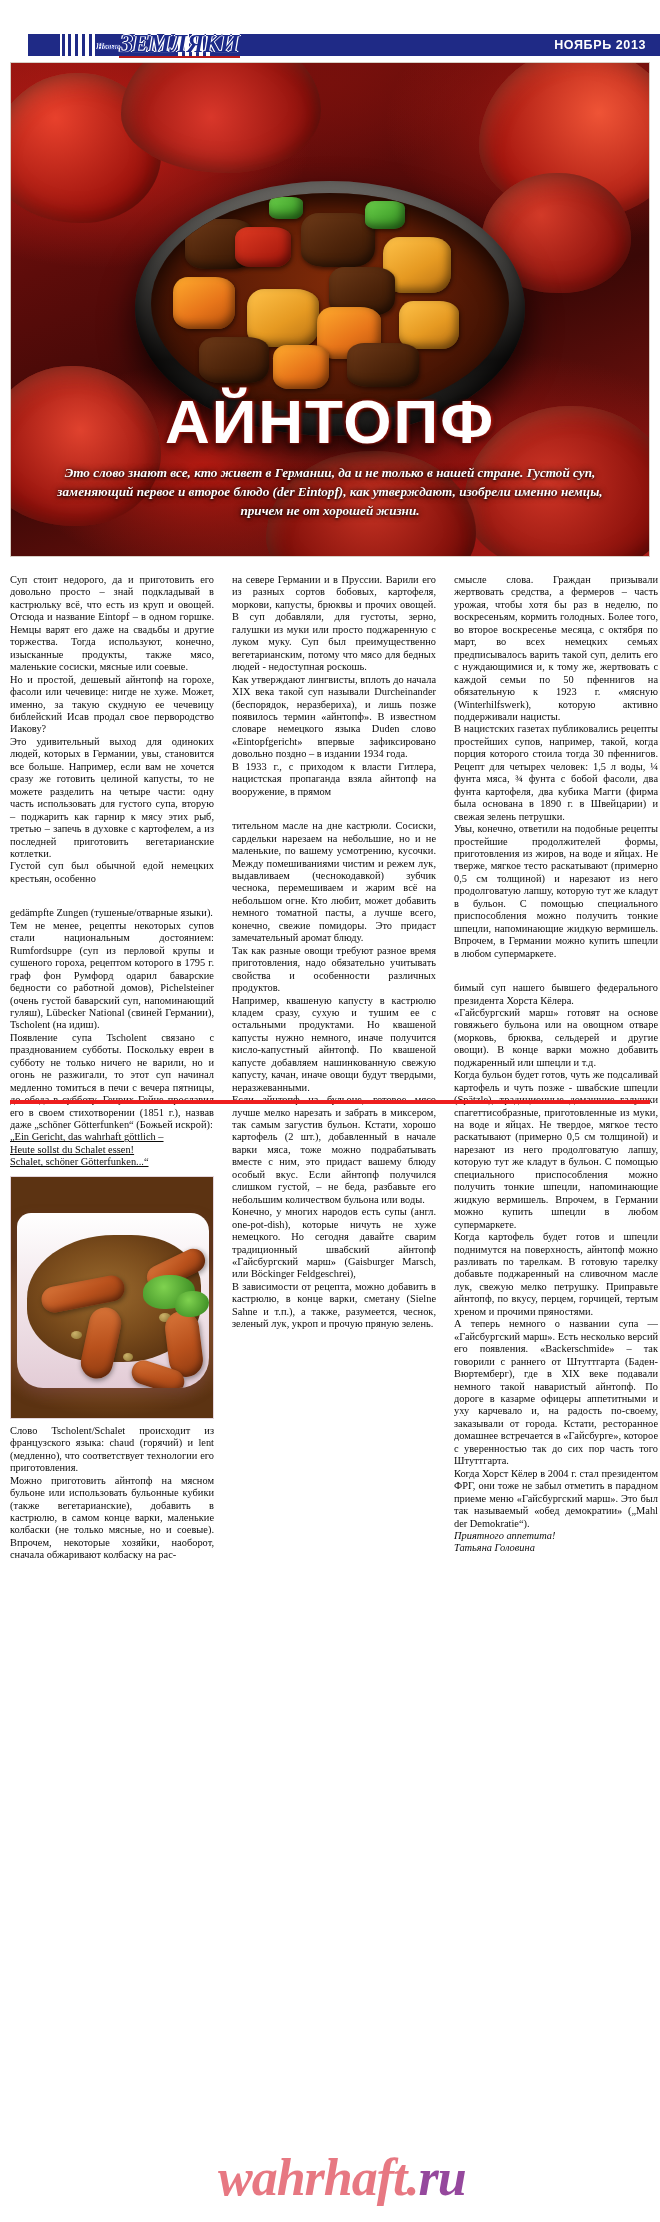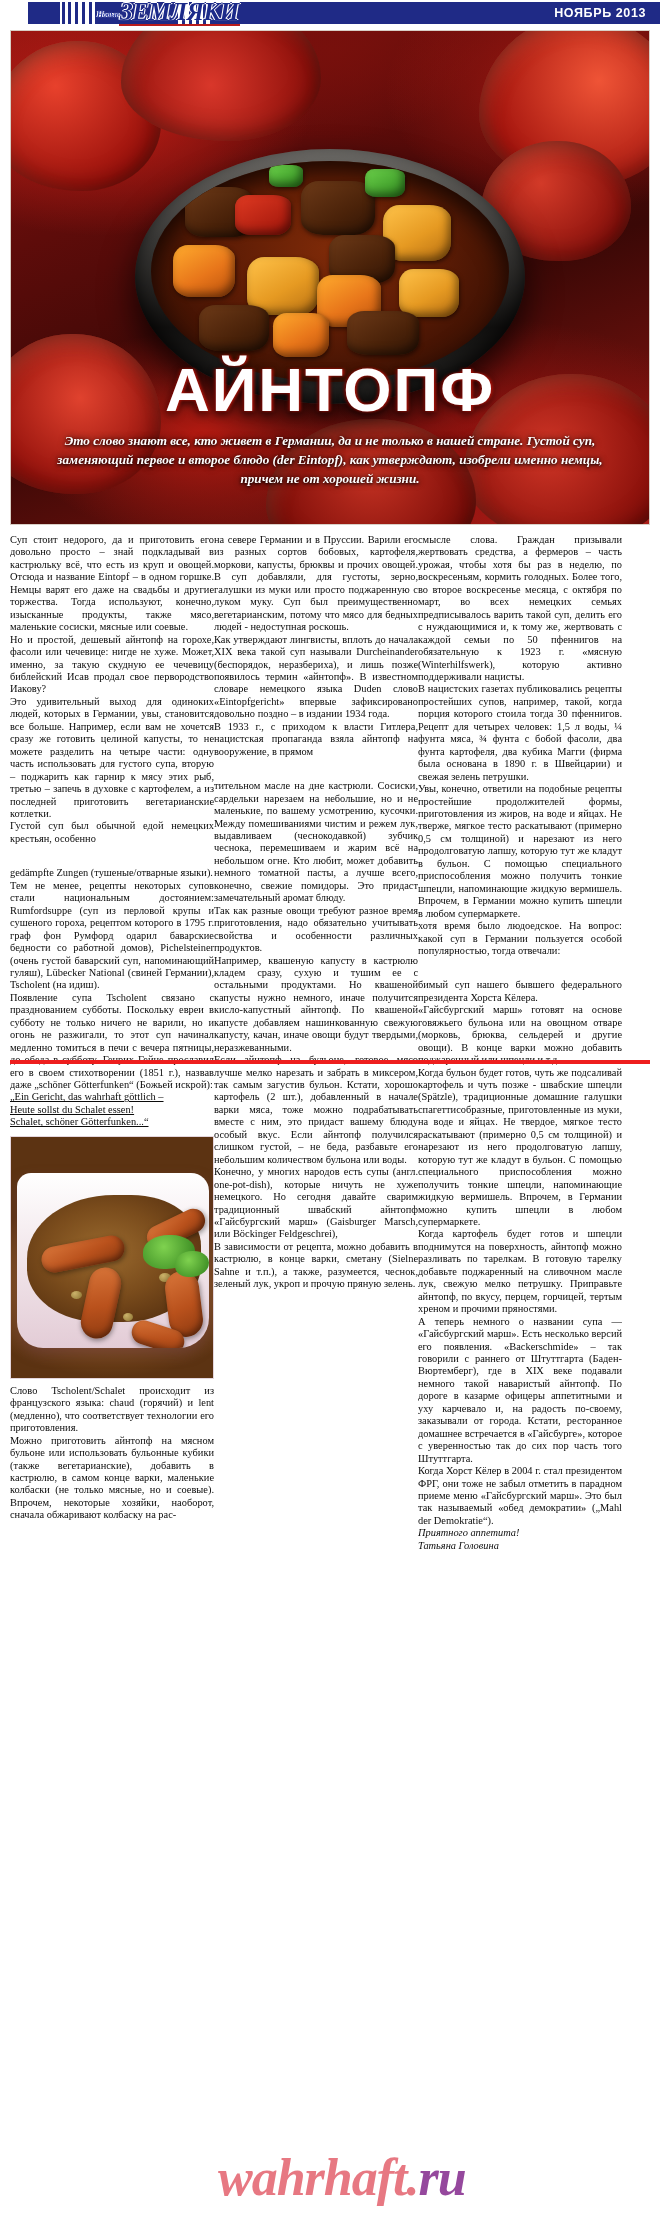--- a/index.html
+++ b/index.html
@@ -15,20 +15,21 @@
     height: 2222px;
     overflow: hidden;
   }
 
   
   .masthead {
     position: relative;
     height: 26px;
     background: #ffffff;
     overflow: hidden;
+    margin-top: 32px;
   }
   .mast-bar {
     position: absolute;
     left: 28px; right: 0; top: 2px;
     height: 22px;
     background: #1f2a86;
   }
   .mast-bars-left {
     position: absolute;
     left: 60px; top: 2px;
@@ -196,23 +197,23 @@
     font-size: 13.2px;
     line-height: 19px;
     color: #ffffff;
     text-shadow: 0 1px 3px rgba(0,0,0,.95), 0 0 7px rgba(0,0,0,.85);
     z-index: 8;
   }
 
   
   .cols {
     position: relative;
-    margin: 9px 10px 0 10px;
+    margin: 17px 10px 0 10px;
     display: flex;
-    gap: 0;
+    gap: 18px;
   }
   .col {
     width: 204px;
     flex: 0 0 204px;
   }
   .col p {
     font-family: "Liberation Serif", serif;
     font-size: 10.4px;
     line-height: 12.45px;
     text-align: justify;
@@ -435,21 +436,20 @@
     <p>Например, квашеную капусту в кастрюлю кладем сразу, сухую и тушим ее с остальными продуктами. Но квашеной капусты нужно немного, иначе получится кисло-капустный айнтопф. По квашеной капусте добавляем нашинкованную свежую капусту, качан, иначе овощи будут твердыми, неразжеванными.</p>
     <p>Если айнтопф на бульоне, готовое мясо лучше мелко нарезать и забрать в миксером, так самым загустив бульон. Кстати, хорошо картофель (2 шт.), добавленный в начале варки мяса, тоже можно подрабатывать вместе с ним, это придаст вашему блюду особый вкус. Если айнтопф получился слишком густой, – не беда, разбавьте его небольшим количеством бульона или воды.</p>
     <p>Конечно, у многих народов есть супы (англ. one-pot-dish), которые ничуть не хуже немецкого. Но сегодня давайте сварим традиционный швабский айнтопф «Гайсбургский марш» (Gaisburger Marsch, или Böckinger Feldgeschrei),</p>
     <p>В зависимости от рецепта, можно добавить в кастрюлю, в конце варки, сметану (Sielne Sahne и т.п.), а также, разумеется, чеснок, зеленый лук, укроп и прочую пряную зелень.</p>
   </div>
 
   <div class="col">
     <p>смысле слова. Граждан призывали жертвовать средства, а фермеров – часть урожая, чтобы хотя бы раз в неделю, по воскресеньям, кормить голодных. Более того, во второе воскресенье месяца, с октября по март, во всех немецких семьях предписывалось варить такой суп, делить его с нуждающимися и, к тому же, жертвовать с каждой семьи по 50 пфеннигов на обязательную к 1923 г. «мясную (Winterhilfswerk), которую активно поддерживали нацисты.</p>
     <p>В нацистских газетах публиковались рецепты простейших супов, например, такой, когда порция которого стоила тогда 30 пфеннигов. Рецепт для четырех человек: 1,5 л воды, ¼ фунта мяса, ¾ фунта с бобой фасоли, два фунта картофеля, два кубика Магги (фирма была основана в 1890 г. в Швейцарии) и свежая зелень петрушки.</p>
     <p>Увы, конечно, ответили на подобные рецепты простейшие продолжителей формы, приготовления из жиров, на воде и яйцах. Не тверже, мягкое тесто раскатывают (примерно 0,5 см толщиной) и нарезают из него продолговатую лапшу, которую тут же кладут в бульон. С помощью специального приспособления можно получить тонкие шпецли, напоминающие жидкую вермишель. Впрочем, в Германии можно купить шпецли в любом супермаркете.</p>
-    <p>хотя время было людоедское. На вопрос: какой суп в Германии пользуется особой популярностью, тогда отвечали:</p>
 
     <div style="height:22px"></div>
 
     <p>бимый суп нашего бывшего федерального президента Хорста Кёлера.</p>
     <p>«Гайсбургский марш» готовят на основе говяжьего бульона или на овощном отваре (морковь, брюква, сельдерей и другие овощи). В конце варки можно добавить поджаренный или шпецли и т.д.</p>
     <p>Когда бульон будет готов, чуть же подсаливай картофель и чуть позже - швабские шпецли (Spätzle), традиционные домашние галушки спагеттисобразные, приготовленные из муки, на воде и яйцах. Не твердое, мягкое тесто раскатывают (примерно 0,5 см толщиной) и нарезают из него продолговатую лапшу, которую тут же кладут в бульон. С помощью специального приспособления можно получить тонкие шпецли, напоминающие жидкую вермишель. Впрочем, в Германии можно купить шпецли в любом супермаркете.</p>
     <p>Когда картофель будет готов и шпецли поднимутся на поверхность, айнтопф можно разливать по тарелкам. В готовую тарелку добавьте поджаренный на сливочном масле лук, свежую мелко петрушку. Приправьте айнтопф, по вкусу, перцем, горчицей, тертым хреном и прочими пряностями.</p>
     <p>А теперь немного о названии супа — «Гайсбургский марш». Есть несколько версий его появления. «Backerschmide» – так говорили с раннего от Штуттгарта (Баден-Вюртемберг), где в XIX веке подавали немного такой наваристый айнтопф. По дороге в казарме офицеры аппетитными и уху карчевало и, на радость по-своему, заказывали от города. Кстати, ресторанное домашнее встречается в «Гайсбурге», которое с уверенностью так до сих пор часть того Штуттгарта.</p>
     <p>Когда Хорст Кёлер в 2004 г. стал президентом ФРГ, они тоже не забыл отметить в парадном приеме меню «Гайсбургский марш». Это был так называемый «обед демократии» („Mahl der Demokratie“).</p>
     <p class="bon">Приятного аппетита!</p>

